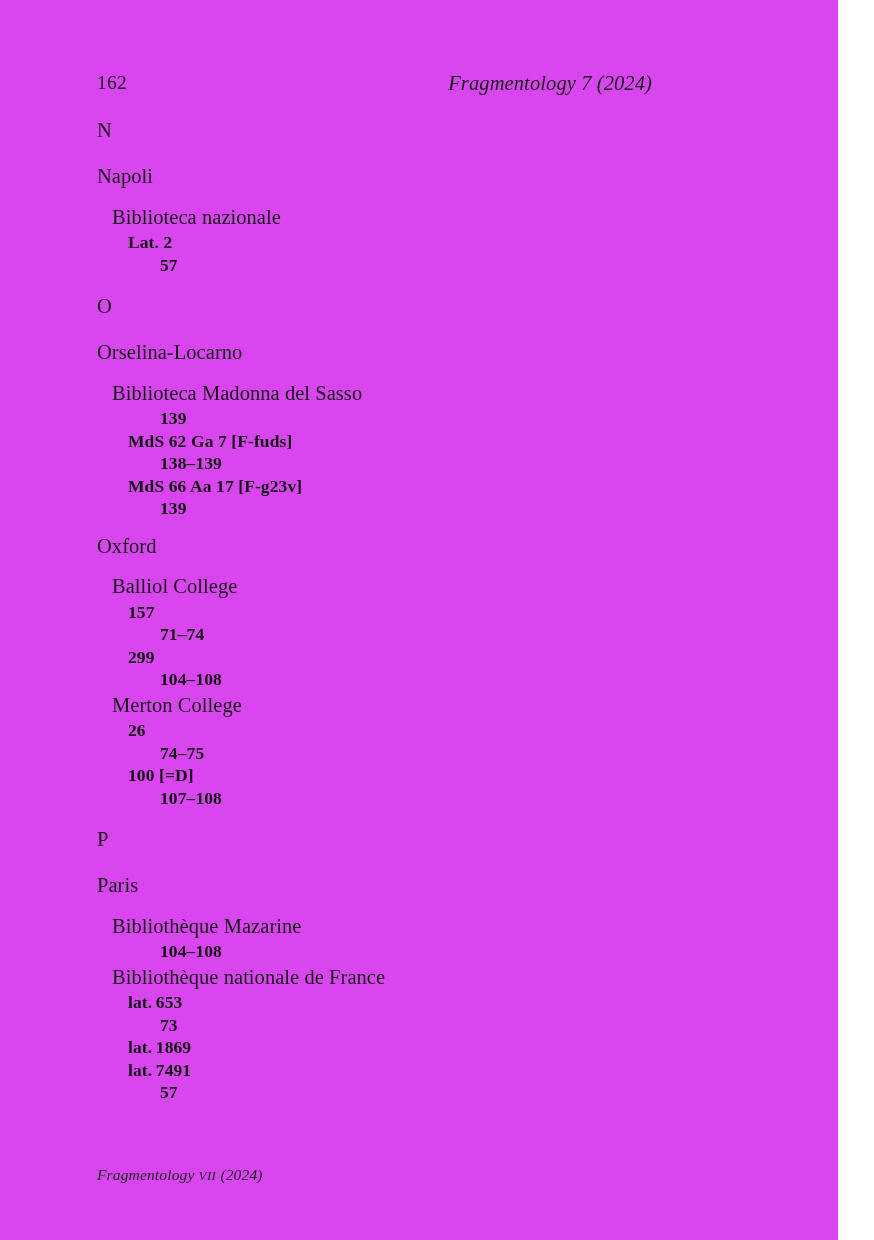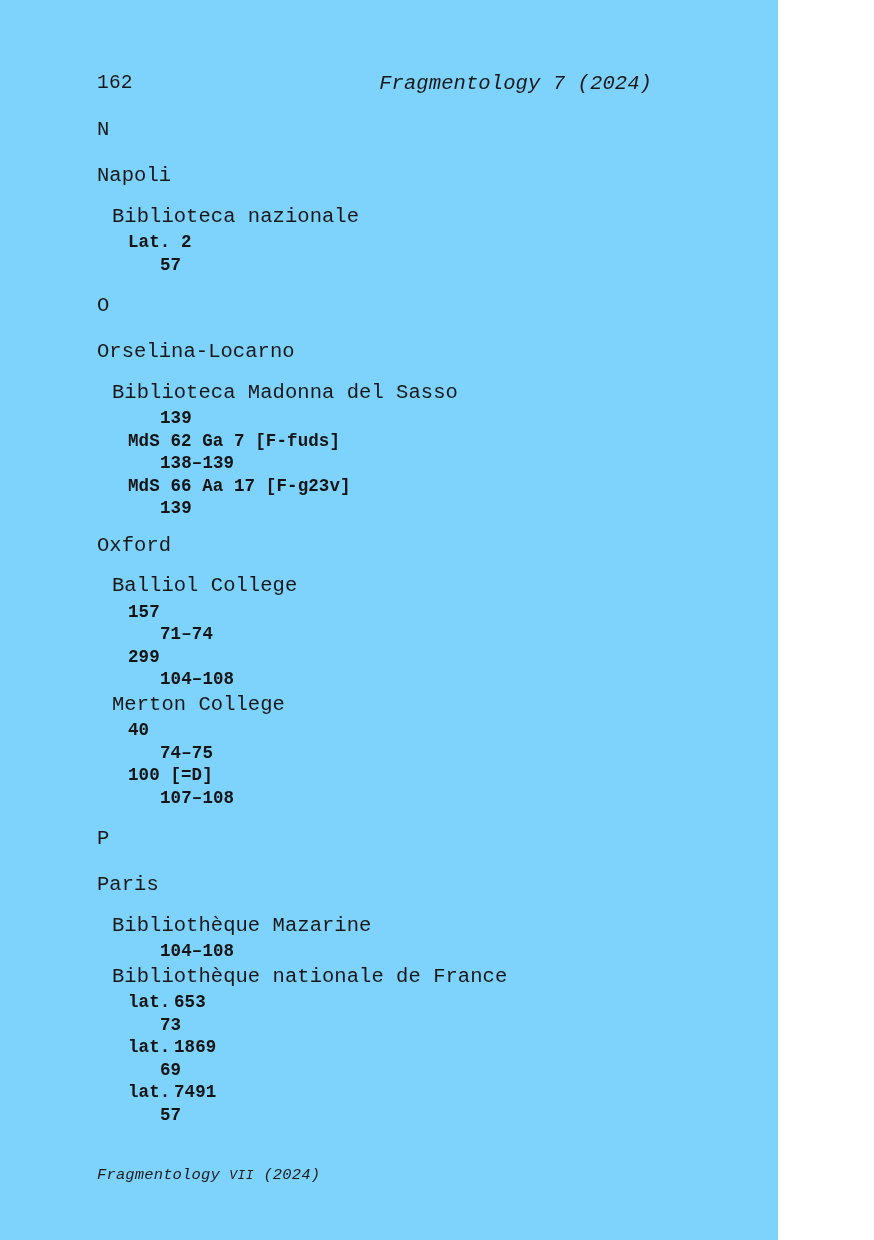--- a/index.html
+++ b/index.html
@@ -2,24 +2,24 @@
 <html><head>
 <meta charset="utf-8">
 <style>
   html, body {
     margin: 0;
     padding: 0;
     background: #ffffff;
   }
   .page {
     position: relative;
-    width: 778px;
+    width: 838px;
     height: 1240px;
-    background: #7dd3fc;
-    font-family: Liberation Mono, monospace;
+    background: #d946ef;
+    font-family: Liberation Serif, serif;
     color: #181818;
     overflow: hidden;
   }
 
   
   .running-head {
     position: absolute;
     left: 97px;
     top: 72px;
     width: 680px;
@@ -160,37 +160,36 @@
         <div class="pages">138–139</div>
         <div class="shelfmark">MdS 66 Aa 17 [F-g23v]</div>
         <div class="pages">139</div>
         <div class="city">Oxford</div>
         <div class="library">Balliol College</div>
         <div class="shelfmark">157</div>
         <div class="pages">71–74</div>
         <div class="shelfmark">299</div>
         <div class="pages">104–108</div>
         <div class="library">Merton College</div>
-        <div class="shelfmark">40</div>
+        <div class="shelfmark">26</div>
         <div class="pages">74–75</div>
         <div class="shelfmark">100 [=D]</div>
         <div class="pages">107–108</div>
       </div>
       <div class="letter-block">
         <div class="letter-heading-row">
           <div class="letter-heading">P</div>
         </div>
         <div class="city spaced">Paris</div>
         <div class="library">Bibliothèque Mazarine</div>
         <div class="pages">104–108</div>
         <div class="library">Bibliothèque nationale de France</div>
         <div class="shelfmark">lat. 653</div>
         <div class="pages">73</div>
         <div class="shelfmark">lat. 1869</div>
-        <div class="pages">69</div>
         <div class="shelfmark">lat. 7491</div>
         <div class="pages">57</div>
       </div>
     </div>
 
   <div class="footer">
     <span>Fragmentology</span>
     <span class="smallcaps">VII</span>
     <span>(2024)</span>
   </div>

